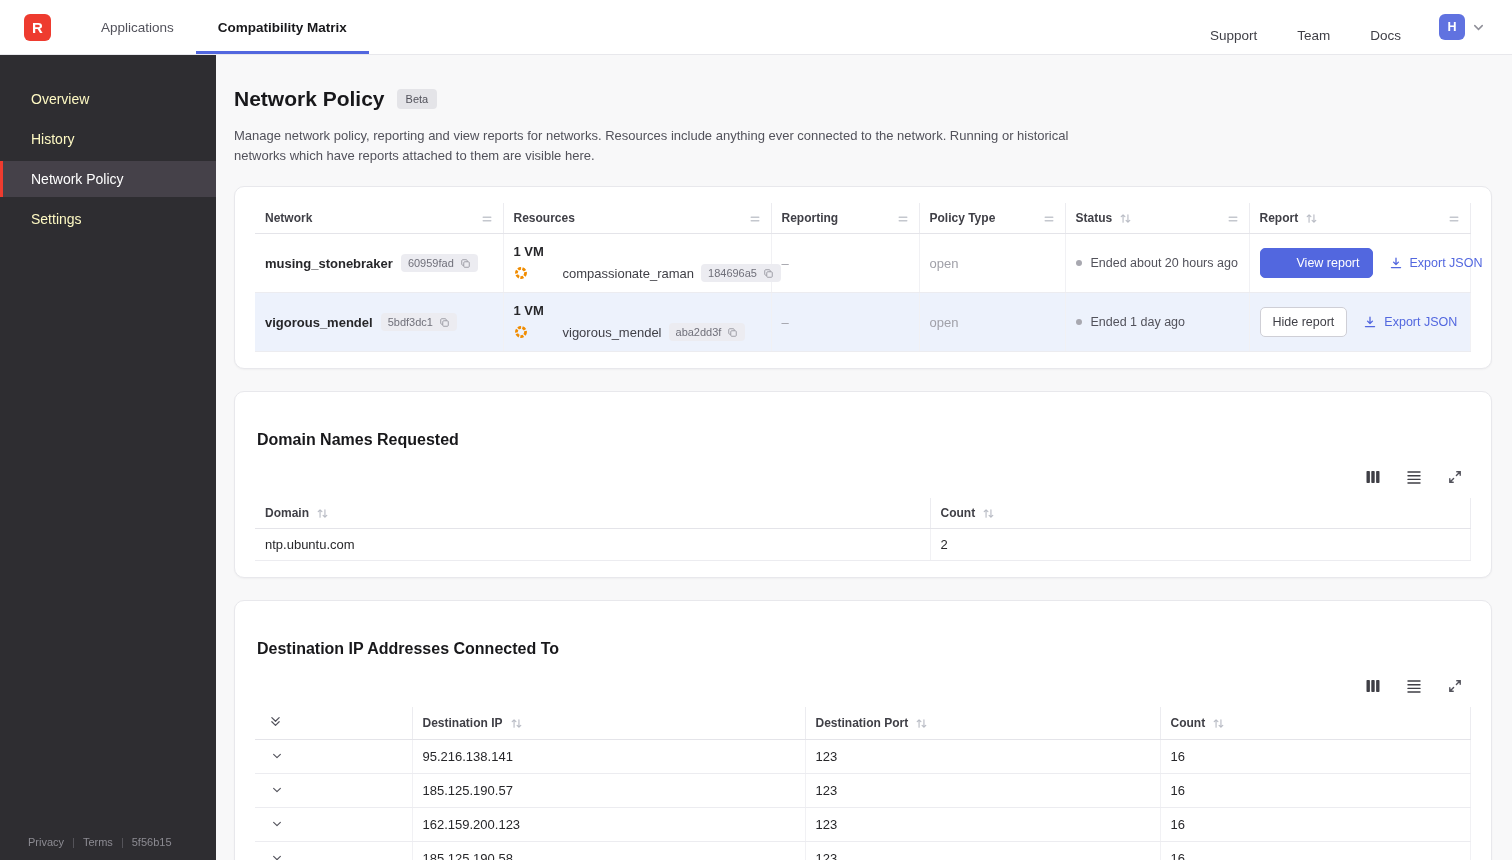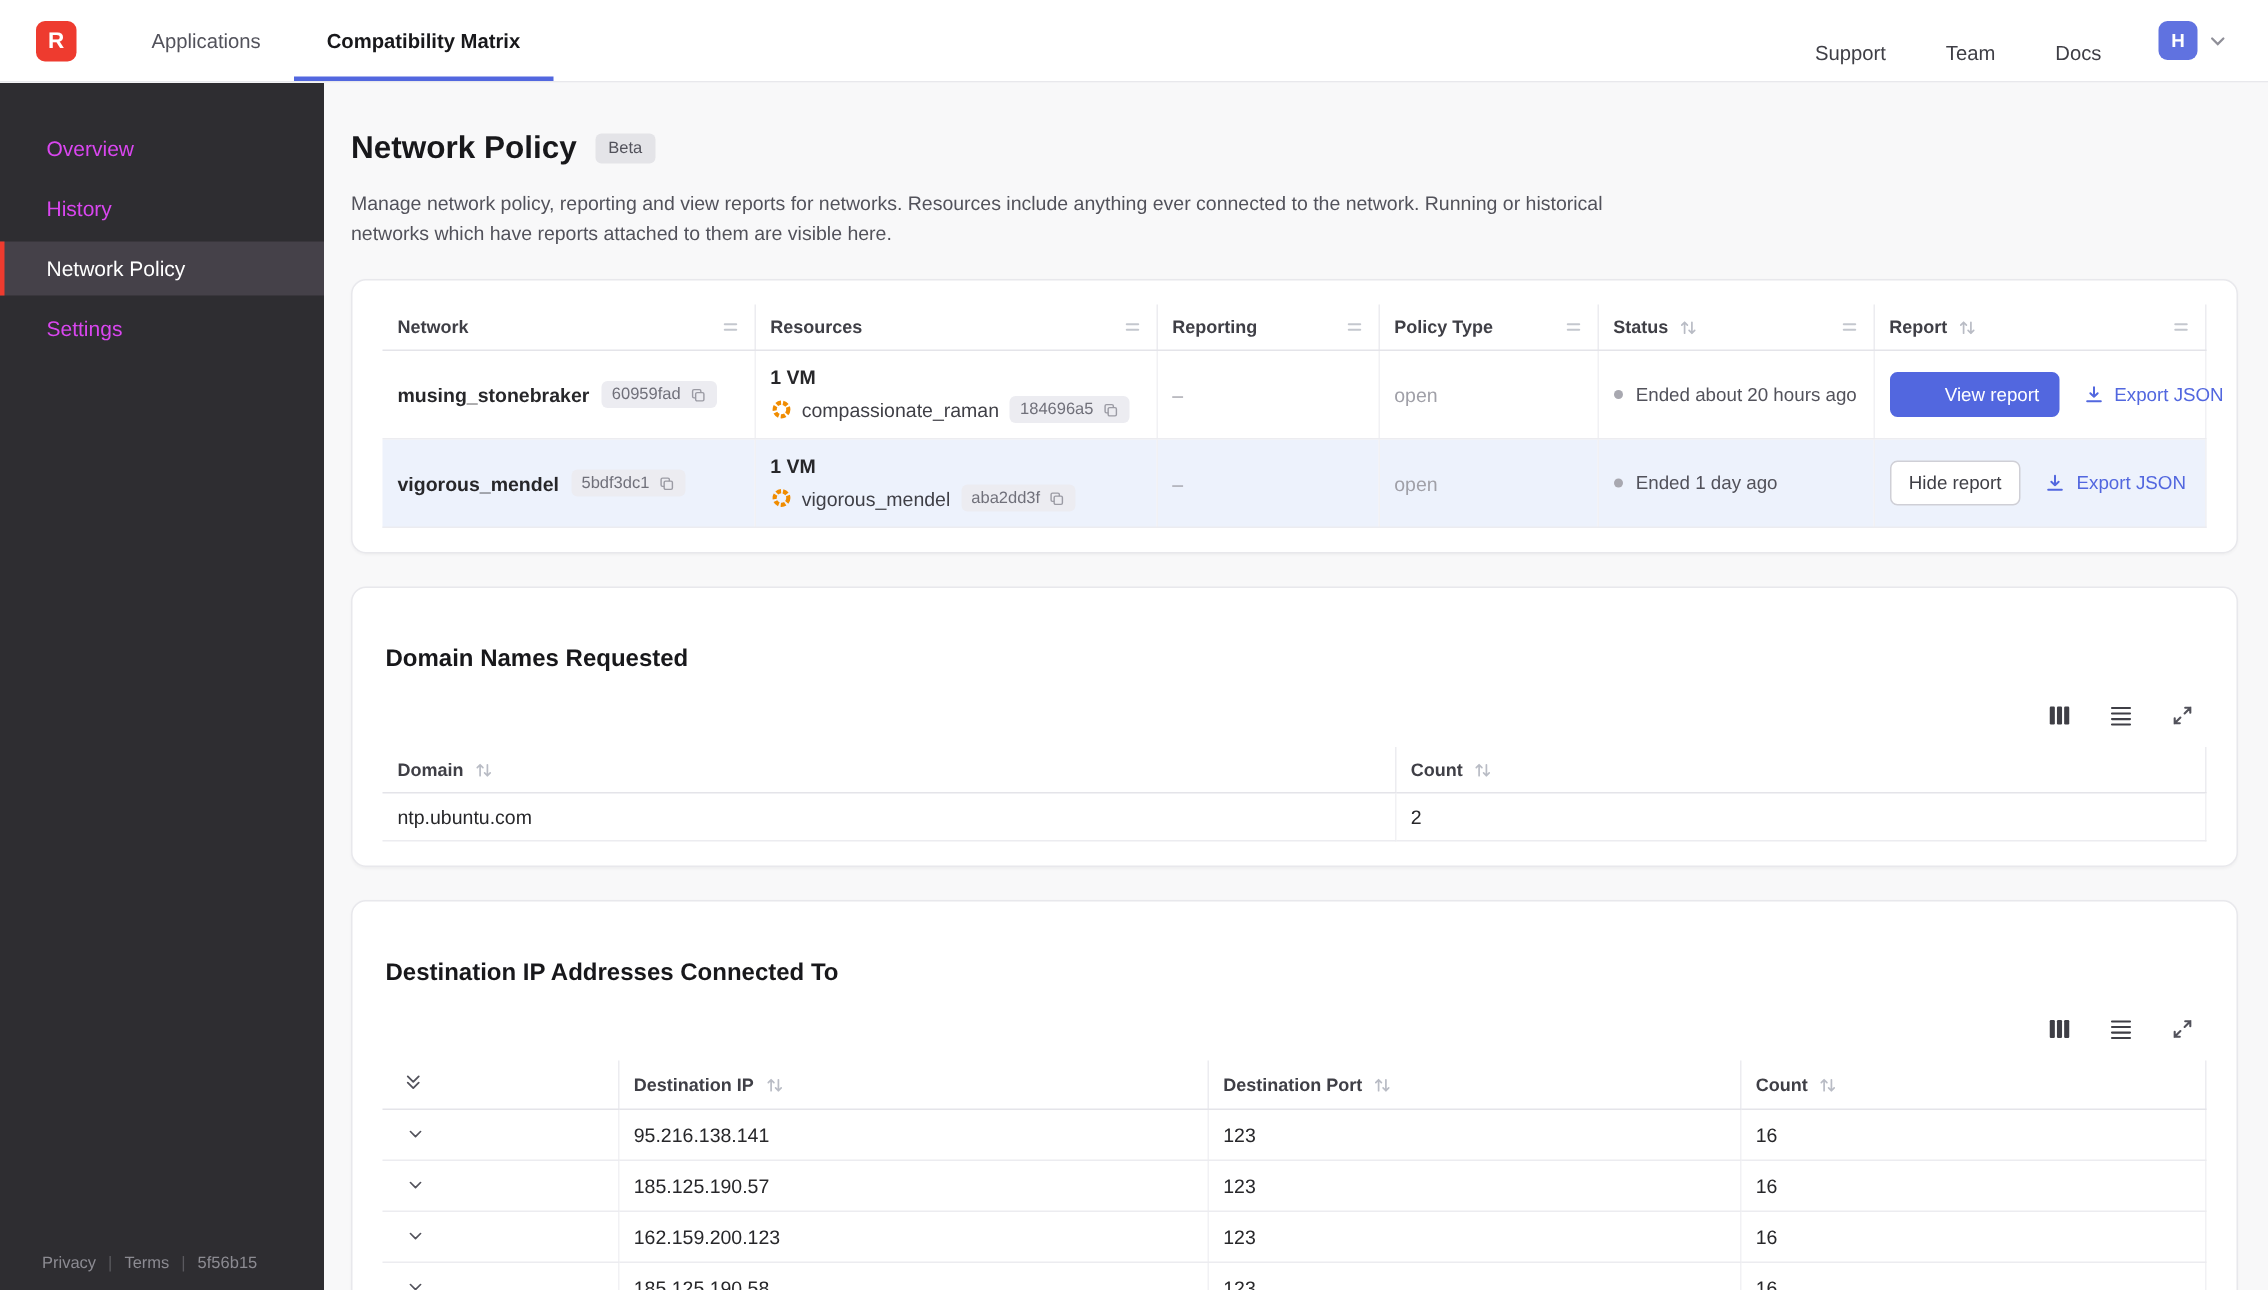--- a/index.html
+++ b/index.html
@@ -47,21 +47,21 @@
     display: flex; align-items: center; justify-content: center;
   }
 
   
   .sidebar {
     position: fixed; top: 55px; left: 0; bottom: 0; width: 216px;
     background: var(--sidebar-bg, #2e2d31); padding-top: 26px; z-index: 20;
   }
   .side-item {
     padding: 10px 28px; margin-bottom: 4px;
-    color: #d946ef; font-size: 14px; cursor: pointer;
+    color: #fef9c3; font-size: 14px; cursor: pointer;
     border-left: 3px solid transparent;
   }
   .side-item.active {
     background: var(--sidebar-active, #454149);
     border-left-color: var(--logo-red, #ee3b2f);
     color: #fff;
   }
   .side-footer {
     position: absolute; bottom: 12px; left: 28px; right: 8px;
     display: flex; align-items: center; gap: 8px;
@@ -94,42 +94,42 @@
   .tool-icon { display: inline-flex; cursor: pointer; }
 
   
   table { width: 100%; border-collapse: collapse; table-layout: fixed; }
   th {
     text-align: left; padding: 8px 10px;
     font-size: 12px; font-weight: 700; color: #3f3f46;
     border-bottom: 1px solid #e4e4e9; border-right: 1px solid #ececf0;
     cursor: pointer;
   }
-  .th-flex { display: flex; align-items: center; gap: 7px; }
+  .th-flex { display: flex; align-items: flex-end; gap: 7px; }
   .th-spacer { flex: 1; }
   td {
     padding: 8px 10px; font-size: 13px; color: #27272a;
     border-bottom: 1px solid #ececf0; border-right: 1px solid #f1f1f4;
     vertical-align: middle;
   }
   .sort-icon, .menu-icon { display: inline-flex; flex: none; }
 
   
   .net-table td { padding: 10px; }
   .cell-flex { display: flex; align-items: center; gap: 8px; }
   .net-name { font-weight: 600; color: #27272a; }
   .badge {
     display: inline-flex; align-items: center; gap: 6px;
     background: var(--badge-bg, #ececf1); border-radius: 4px;
     padding: 3px 7px; font-size: 11px; color: #70707a; white-space: nowrap;
   }
   .copy-btn { display: inline-flex; cursor: pointer; }
   .res-top { font-weight: 600; margin-bottom: 5px; }
   .res-line { display: flex; align-items: center; gap: 7px; }
-  .res-name { color: #3f3f46; }
+  .res-name { color: #3f3f46; margin-left: 28px; }
   .muted { color: #a0a0a8; }
   .status-wrap { display: flex; align-items: center; gap: 9px; font-size: 12.5px; color: #52525b; }
   .dot { width: 6px; height: 6px; border-radius: 50%; background: #a8a8b0; flex: none; }
   .report-wrap { display: flex; align-items: center; gap: 16px; }
   .report-btn {
     font-family: inherit; font-size: 12.5px; padding: 7px 12px;
     border-radius: 5px; background: #fff; border: 1px solid #cfcfd6;
     color: #3f3f46; cursor: pointer; white-space: nowrap;
   }
   .report-btn.primary {

